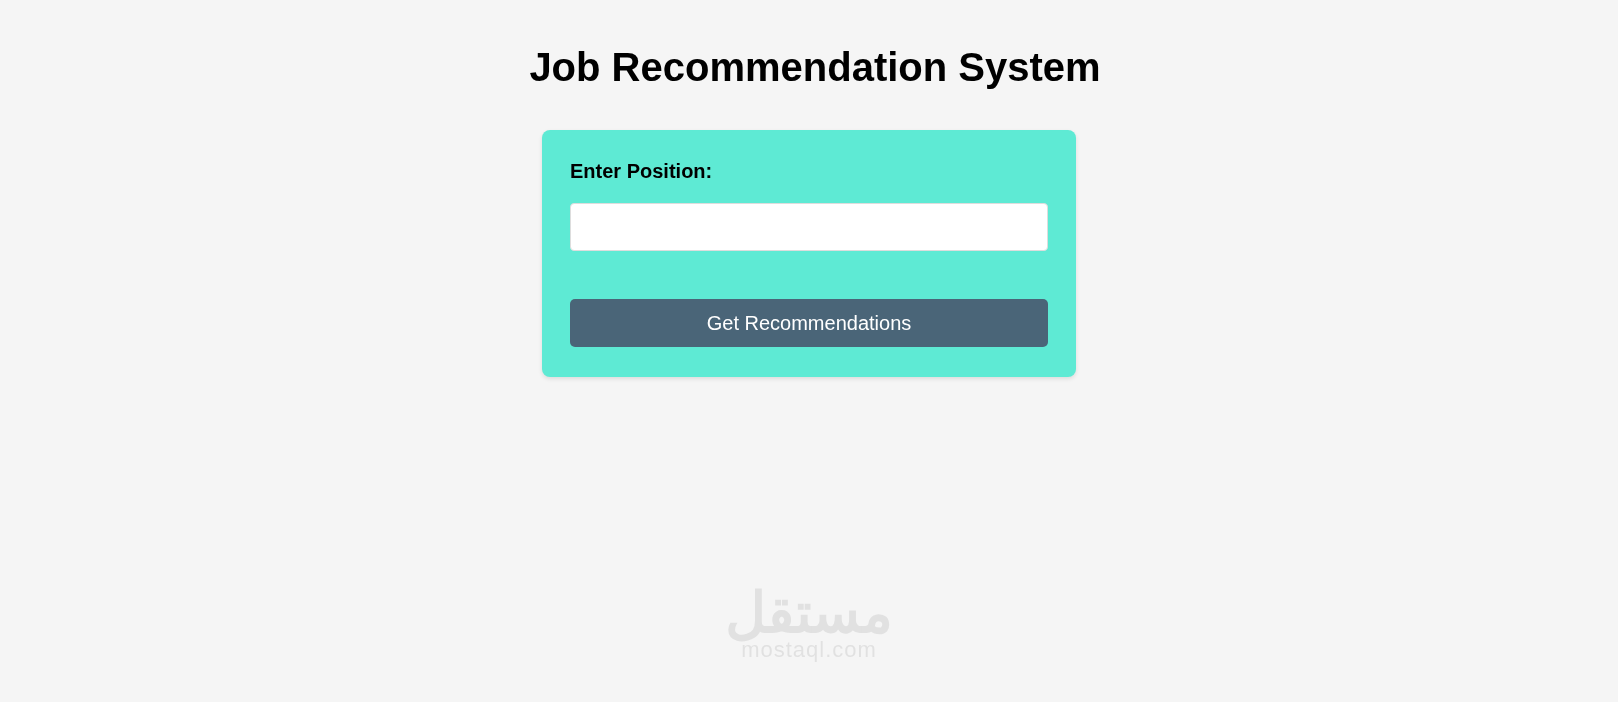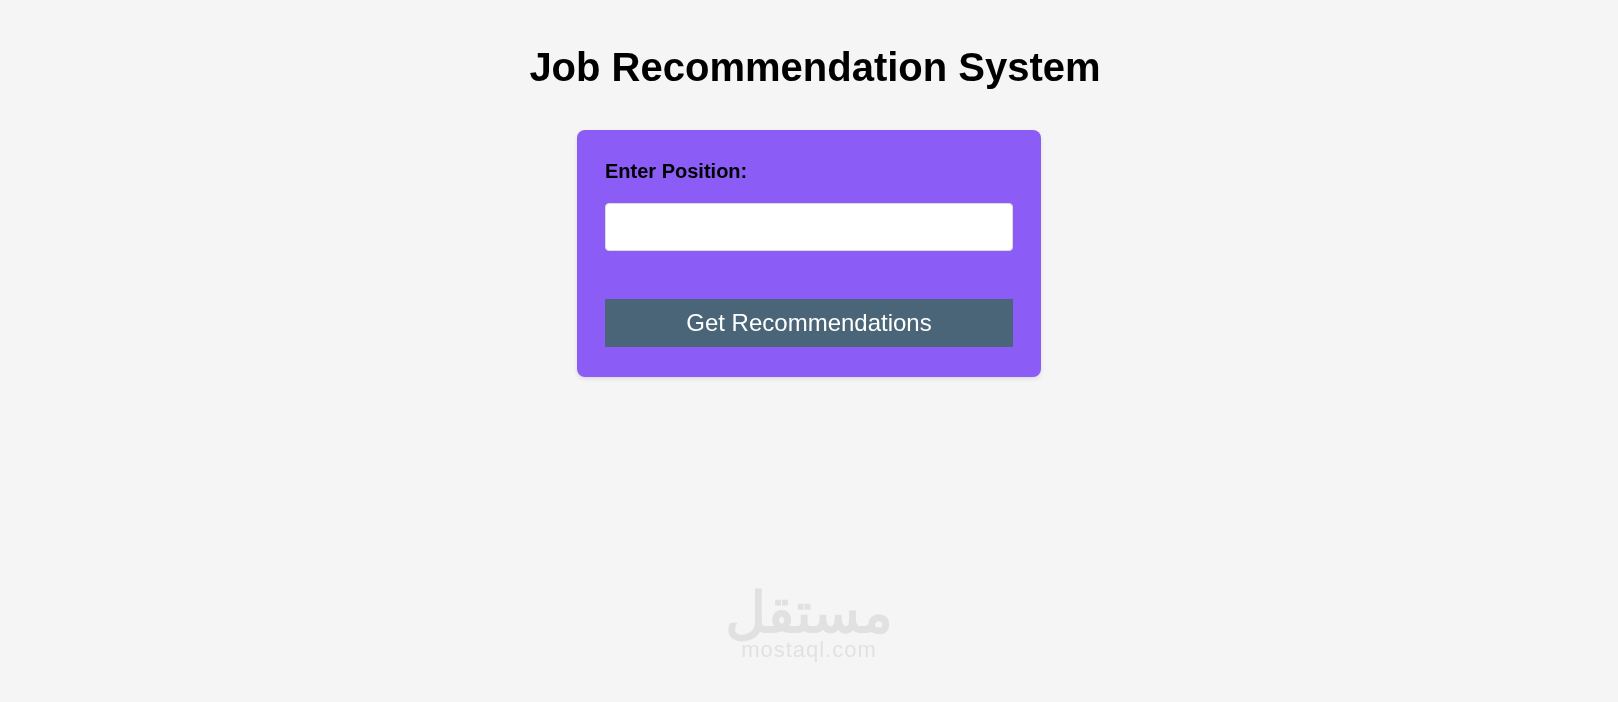--- a/index.html
+++ b/index.html
@@ -18,25 +18,25 @@
       padding-top: 45px;
     }
     .page-title {
       font-size: 40px;
       font-weight: bold;
       color: #000;
       margin-bottom: 40px;
       margin-left: 12px;
     }
     .form-card {
-      background-color: #8b5cf6;
+      background-color: #5eead4;
       border-radius: 8px;
       box-shadow: 0 2px 4px rgba(0,0,0,0.1);
       padding: 30px 28px;
-      width: 464px;
+      width: 534px;
     }
     .form-label {
       display: block;
       font-size: 20px;
       font-weight: bold;
       color: #000;
       margin-bottom: 20px;
     }
     .form-input {
       width: 100%;
@@ -47,22 +47,22 @@
       font-size: 16px;
       outline: none;
       margin-bottom: 48px;
     }
     .submit-button {
       width: 100%;
       height: 48px;
       background-color: #4a6578;
       color: #fff;
       border: none;
-      border-radius: 0;
-      font-size: 24px;
+      border-radius: 5px;
+      font-size: 20px;
       cursor: pointer;
       text-align: center;
     }
     .watermark {
       position: absolute;
       top: 585px;
       left: 50%;
       transform: translateX(-50%);
       width: 200px;
       text-align: center;

